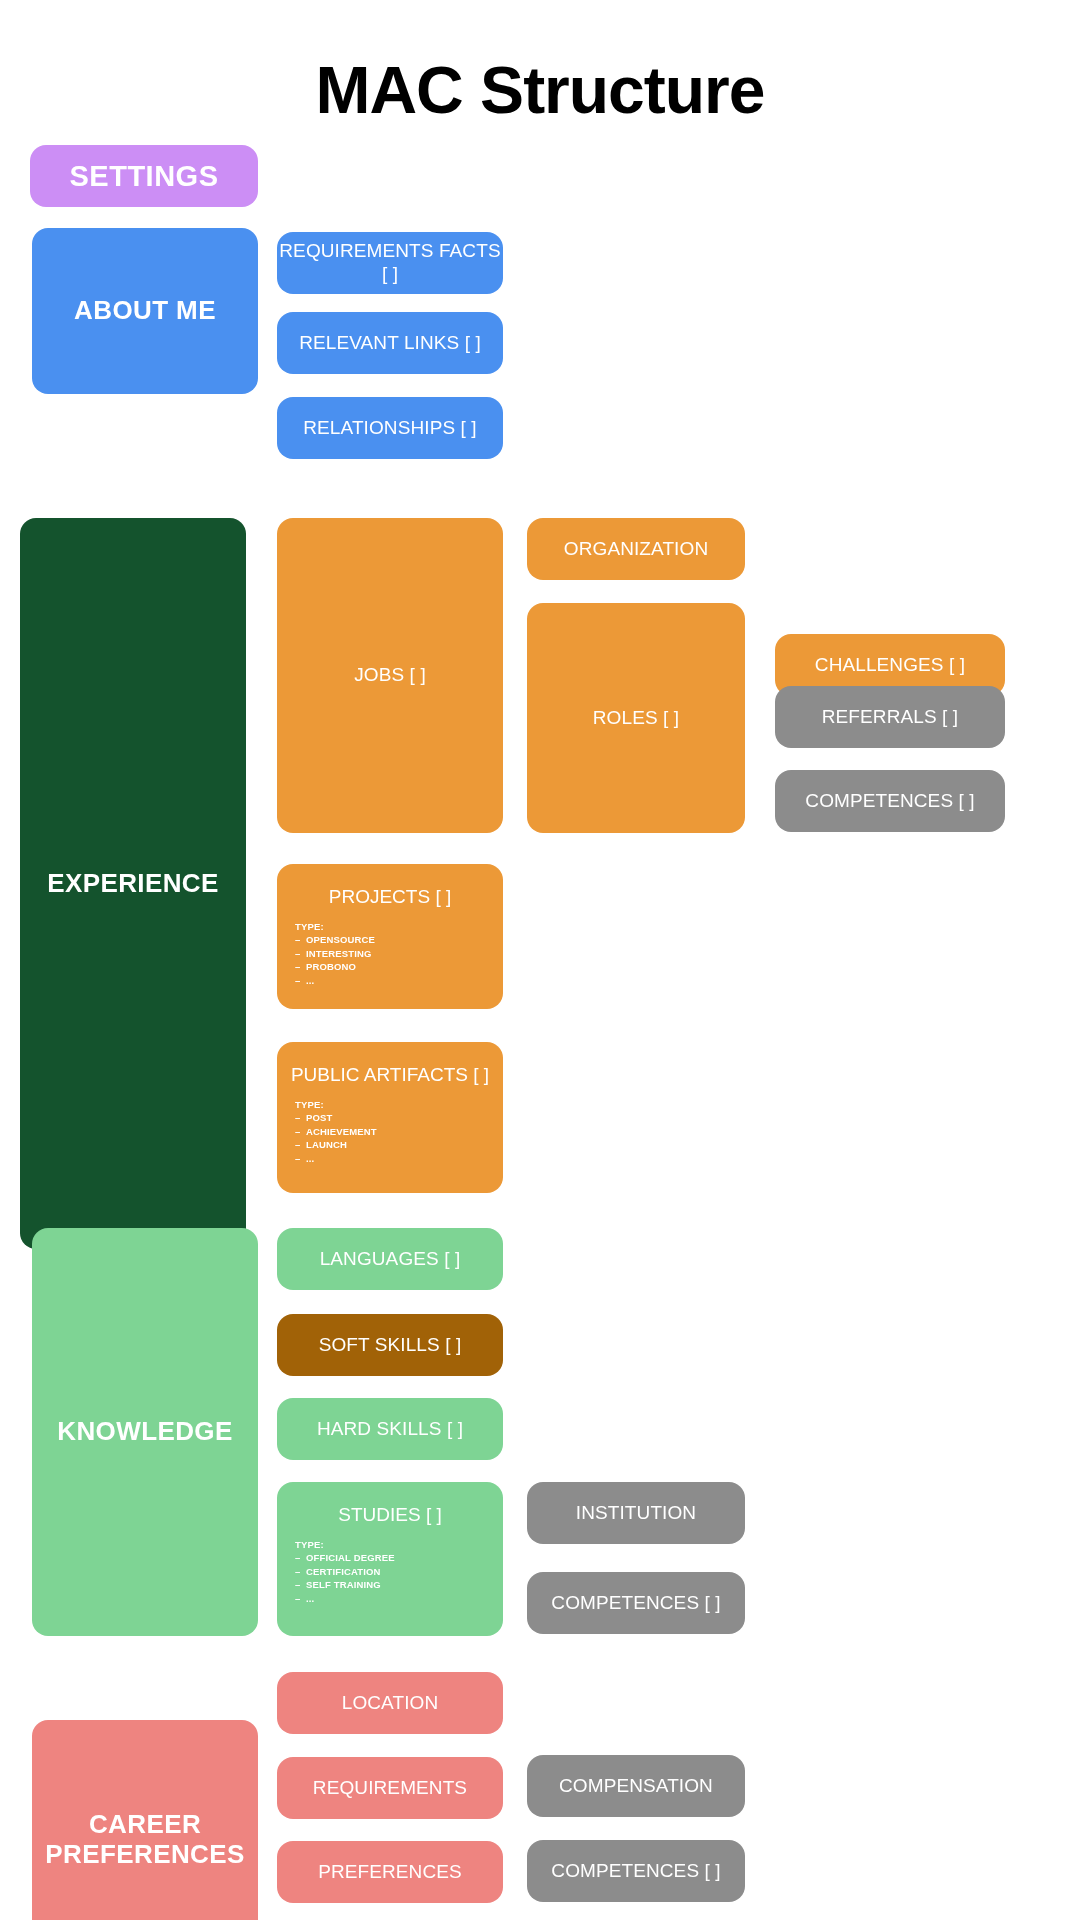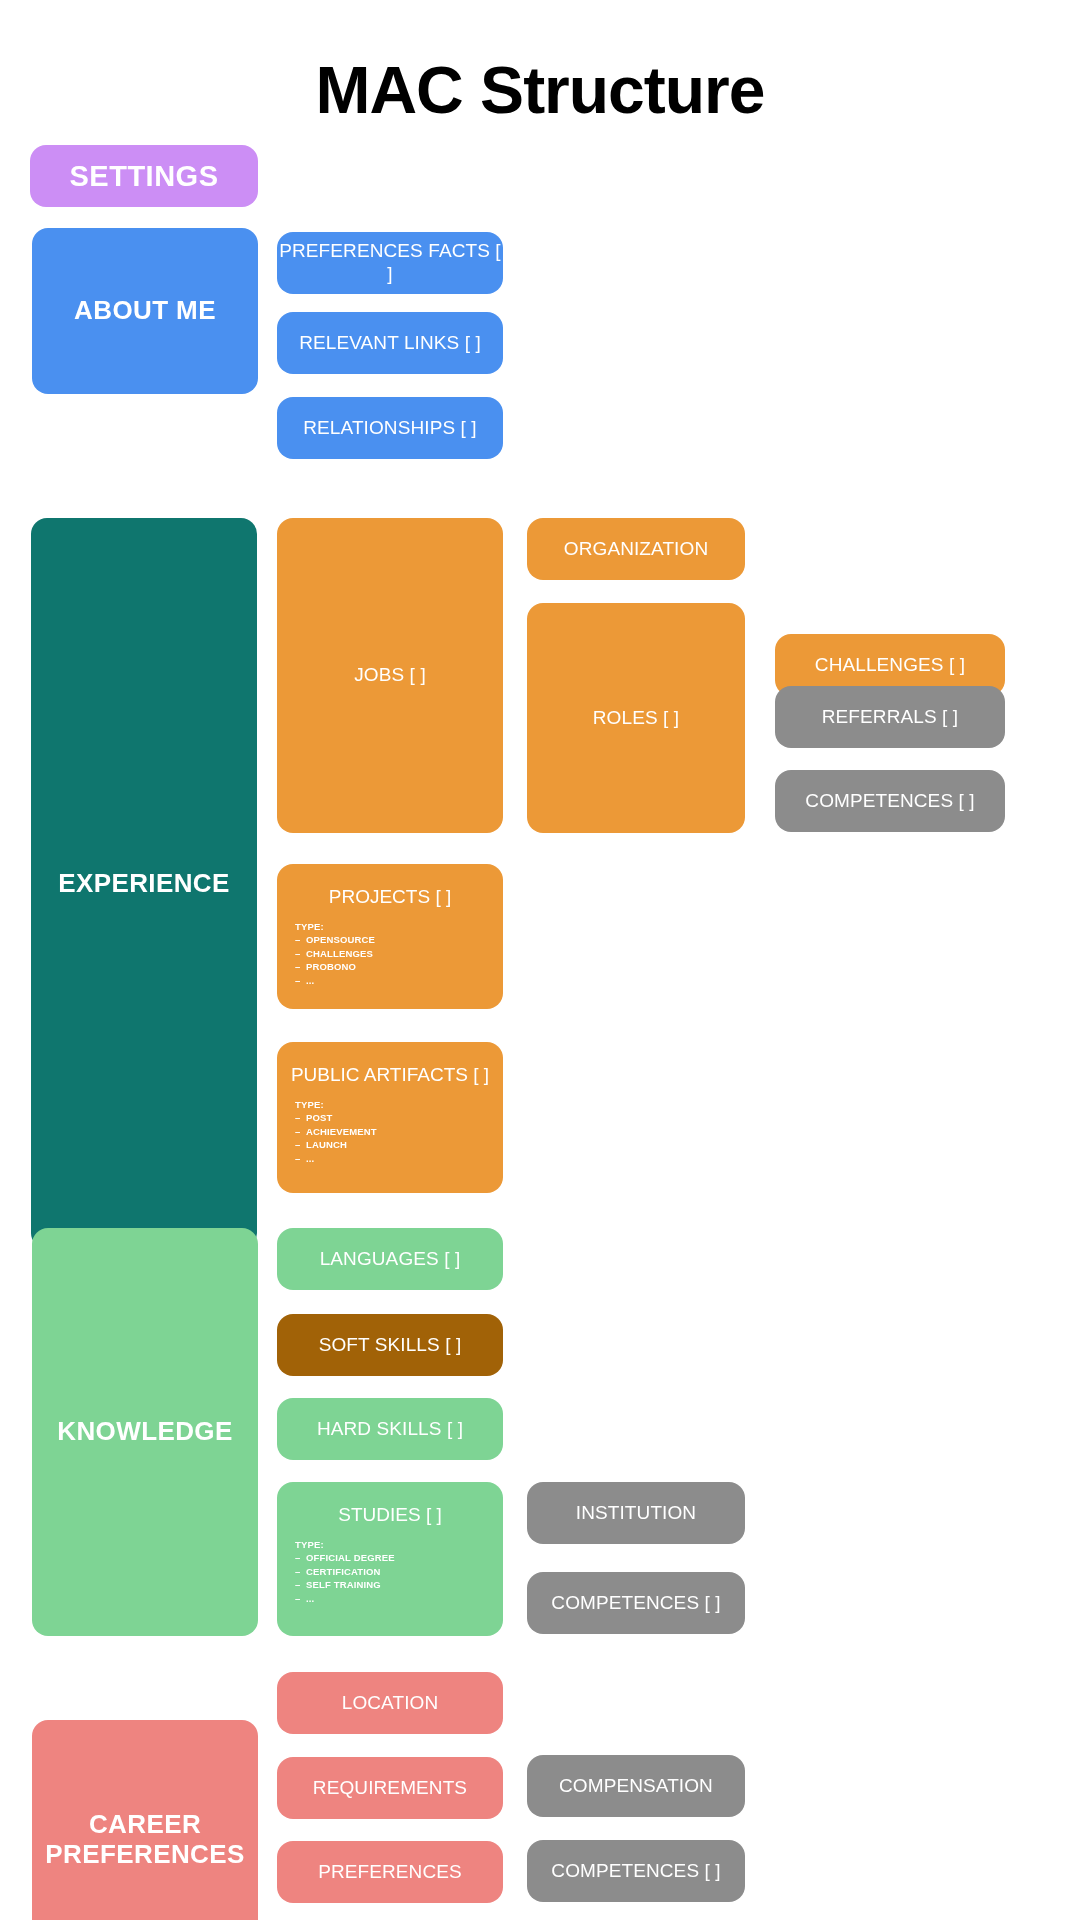--- a/index.html
+++ b/index.html
@@ -101,30 +101,30 @@
 <div class="canvas">
 
   <div class="box t-settings" style="left:30px; top:145px; width:228px; height:62px; background:#CC8EF5;">
     <span>SETTINGS</span>
   </div>
 
   <div class="box t-major" style="left:32px; top:228px; width:226px; height:166px; background:#4A90F0;">
     <span>ABOUT ME</span>
   </div>
   <div class="box t-minor" style="left:277px; top:232px; width:226px; height:62px; background:#4A90F0;">
-    <span>PREFERENCES FACTS [ ]</span>
+    <span>REQUIREMENTS FACTS [ ]</span>
   </div>
   <div class="box t-minor" style="left:277px; top:312px; width:226px; height:62px; background:#4A90F0;">
     <span>RELEVANT LINKS [ ]</span>
   </div>
   <div class="box t-minor" style="left:277px; top:397px; width:226px; height:62px; background:#4A90F0;">
     <span>RELATIONSHIPS [ ]</span>
   </div>
 
-  <div class="box t-major" style="left:31px; top:518px; width:226px; height:731px; background:#0f766e;">
+  <div class="box t-major" style="left:20px; top:518px; width:226px; height:731px; background:#14532d;">
     <span>EXPERIENCE</span>
   </div>
 
   <div class="box t-minor" style="left:277px; top:518px; width:226px; height:315px; background:#EC9937;">
     <span>JOBS [ ]</span>
   </div>
 
   <div class="box t-minor" style="left:527px; top:518px; width:218px; height:62px; background:#EC9937;">
     <span>ORGANIZATION</span>
   </div>
@@ -141,21 +141,21 @@
   </div>
   <div class="box t-minor" style="left:775px; top:770px; width:230px; height:62px; background:#8C8C8C;">
     <span>COMPETENCES [ ]</span>
   </div>
 
   <div class="box with-list" style="left:277px; top:864px; width:226px; height:145px; background:#EC9937;">
     <span class="hdr">PROJECTS [ ]</span>
     <div class="type-block">
       <span class="type-label">TYPE:</span>
       <span class="type-item">OPENSOURCE</span>
-      <span class="type-item">CHALLENGES</span>
+      <span class="type-item">INTERESTING</span>
       <span class="type-item">PROBONO</span>
       <span class="type-item">...</span>
     </div>
   </div>
 
   <div class="box with-list" style="left:277px; top:1042px; width:226px; height:151px; background:#EC9937;">
     <span class="hdr">PUBLIC ARTIFACTS [ ]</span>
     <div class="type-block">
       <span class="type-label">TYPE:</span>
       <span class="type-item">POST</span>

